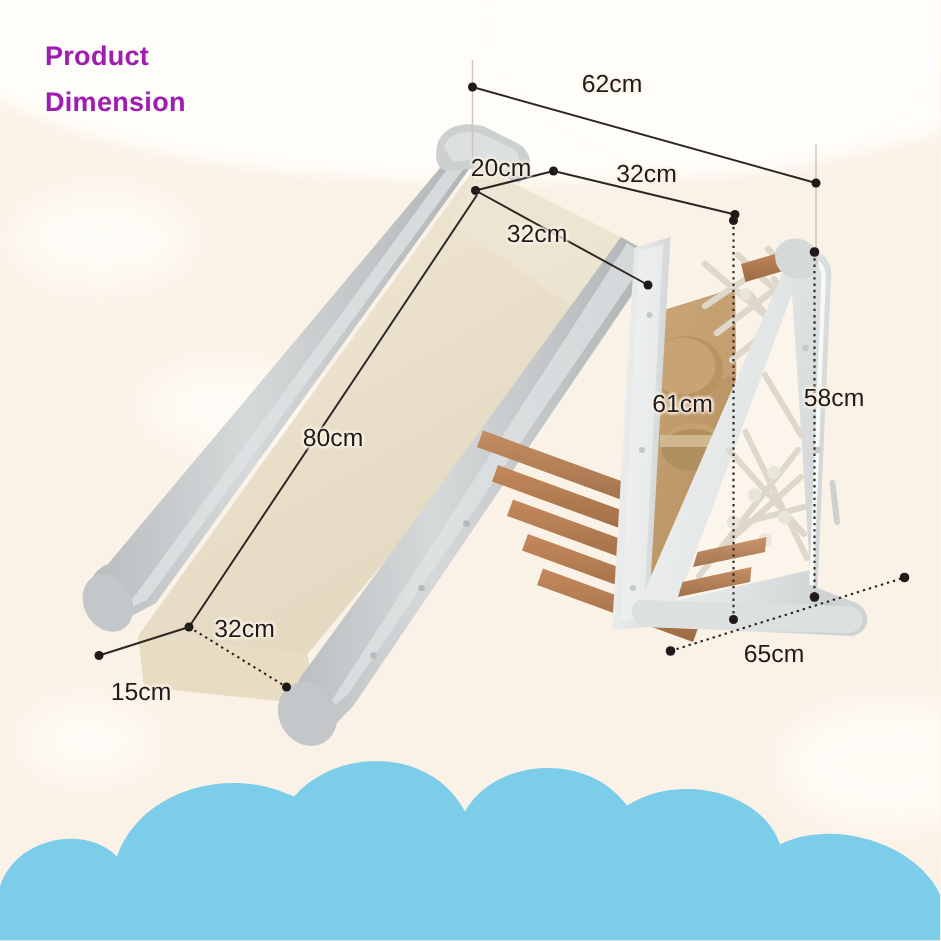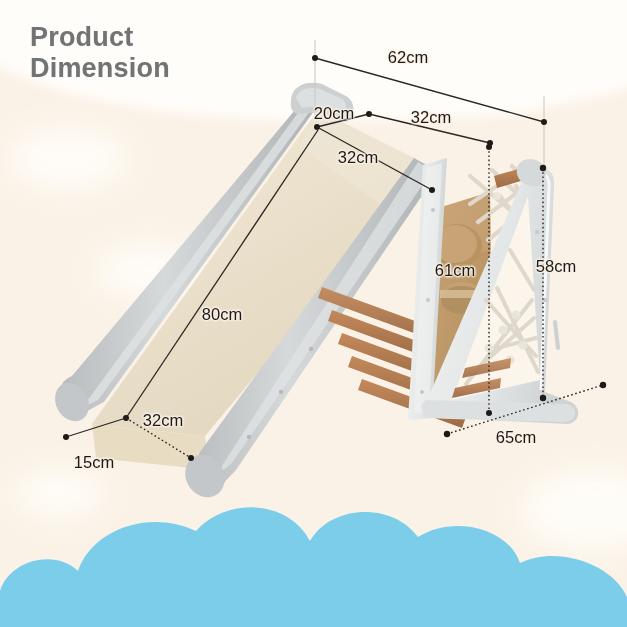--- a/index.html
+++ b/index.html
@@ -60,24 +60,24 @@
     bottom: -4px;
     width: 627px;
     height: 130px;
   }
 
   
   .title {
     position: absolute;
     left: 30px;
     top: 22px;
-    font-size: 27px;
+    font-size: 18px;
     line-height: 31px;
     font-weight: bold;
-    color: #737373;
+    color: #a21caf;
     letter-spacing: .2px;
     white-space: pre-line;
     text-shadow: 0 0 1px rgba(116,198,224,.35);
   }
 
   
   #product { position: absolute; left: 0; top: 0; }
 
   
   #dims { position: absolute; left: 0; top: 0; pointer-events: none; }
@@ -335,21 +335,21 @@
       <line x1="447" y1="434" x2="603" y2="385" stroke="#2a2622" stroke-width="1.4" stroke-dasharray="1.6 2.6"></line>
       <circle cx="447" cy="434" r="3.2" fill="#1d1a17"></circle>
       <circle cx="603" cy="385" r="3.2" fill="#1d1a17"></circle>
     </g>
   </svg>
 
   <div class="dim-label" style="left:408px; top:57px;">62cm</div>
   <div class="dim-label" style="left:334px; top:113px;">20cm</div>
   <div class="dim-label" style="left:431px; top:117px;">32cm</div>
   <div class="dim-label" style="left:358px; top:157px;">32cm</div>
-  <div class="dim-label" style="left:222px; top:314px;">80cm</div>
+  <div class="dim-label" style="left:222px; top:293px;">80cm</div>
   <div class="dim-label" style="left:94px; top:414px;margin-top:48px;">15cm</div>
   <div class="dim-label" style="left:163px; top:420px;">32cm</div>
   <div class="dim-label" style="left:455px; top:270px;">61cm</div>
   <div class="dim-label" style="left:556px; top:266px;">58cm</div>
   <div class="dim-label" style="left:516px; top:437px;text-align:right;">65cm</div>
 
   <svg class="cloud-blue" viewBox="0 0 627 130" preserveAspectRatio="none">
     <path d="M 0,130 L 0,90
              C 10,58 56,48 78,70
              C 92,28 150,8 196,30

